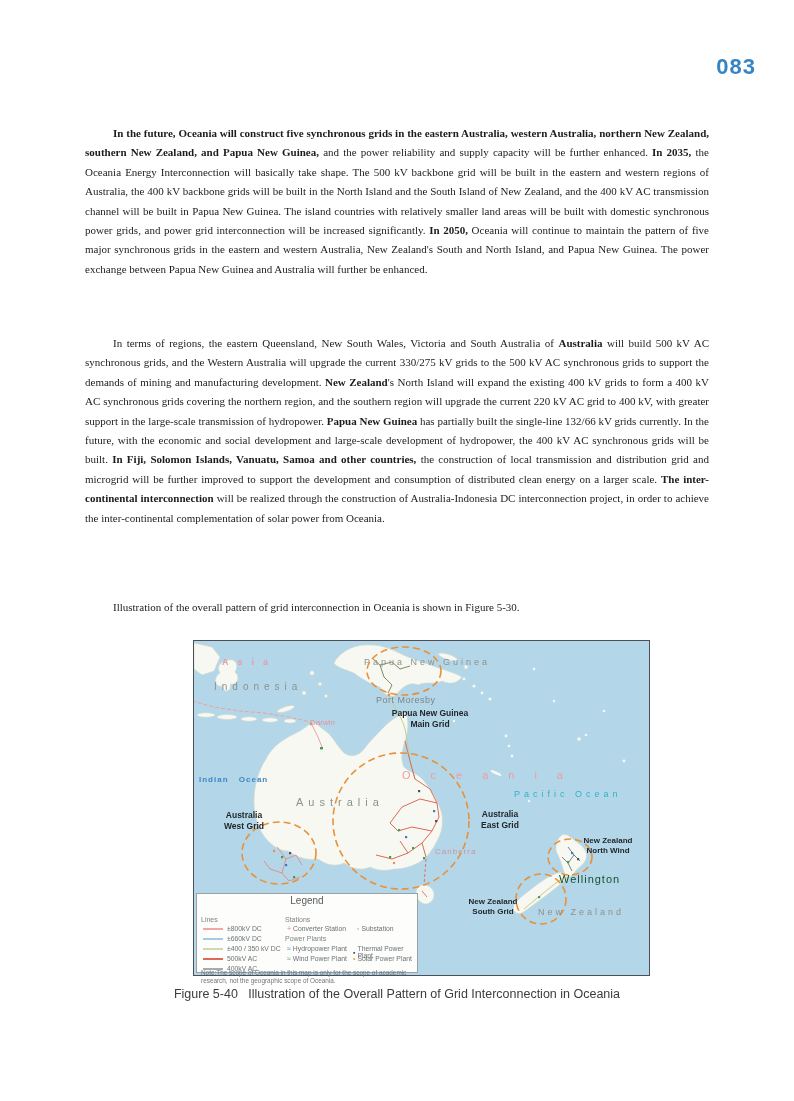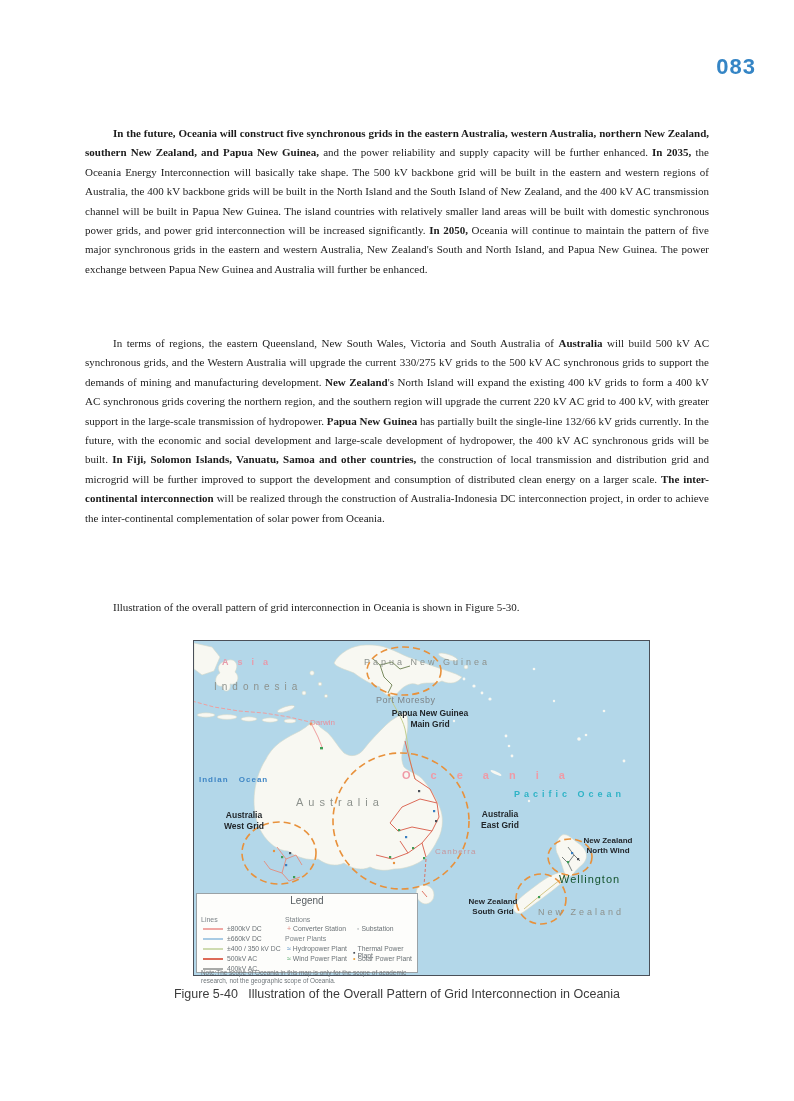--- a/index.html
+++ b/index.html
@@ -18,22 +18,22 @@
   .map-frame{position:absolute;left:193px;top:640px;width:457px;height:336px;
        border:1px solid #4a4f58;box-sizing:border-box;background:#b3d7e9;}
   .map-inner{position:relative;width:455px;height:334px;}
   .map-inner svg{position:absolute;left:0;top:0;}
   .map-label{position:absolute;font-family:"Liberation Sans",sans-serif;
        white-space:nowrap;z-index:3;}
   .geo-pink{color:#e79aaa;font-size:9px;letter-spacing:9px;font-weight:bold;}
   .geo-gray{color:#8d928d;font-size:10px;letter-spacing:5px;}
   .geo-gray-sm{color:#8d928d;font-size:9px;letter-spacing:3px;}
   .ocean-blue{color:#3f86c5;font-size:8px;font-weight:bold;word-spacing:7px;letter-spacing:1px;}
-  .ocean-teal{color:#2fb3c6;font-size:9px;font-weight:bold;letter-spacing:4px;}
-  .oceania-pink{color:#ef9aa6;font-size:11px;font-weight:bold;letter-spacing:20px;}
+  .ocean-teal{color:#2fb3c6;font-size:9px;font-weight:normal;letter-spacing:4px;}
+  .oceania-pink{color:#ef9aa6;font-size:11px;font-weight:normal;letter-spacing:20px;}
   .grid-label{color:#22272b;font-weight:bold;font-size:8.5px;line-height:1.25;
        text-align:center;letter-spacing:0;}
   .city-gray{color:#7e8589;font-size:9px;letter-spacing:.5px;}
   .city-pink{color:#e9909c;font-size:8px;}
   .city-pinkgray{color:#c7969c;font-size:8px;letter-spacing:1px;text-align:center;}
   .wellington{color:#14532d;font-size:11px;letter-spacing:1px;}
 
   
   .legend{position:absolute;left:2px;top:252px;width:222px;height:80px;
        background:#fdfdfb;border:1px solid #9aa2a6;box-sizing:border-box;

